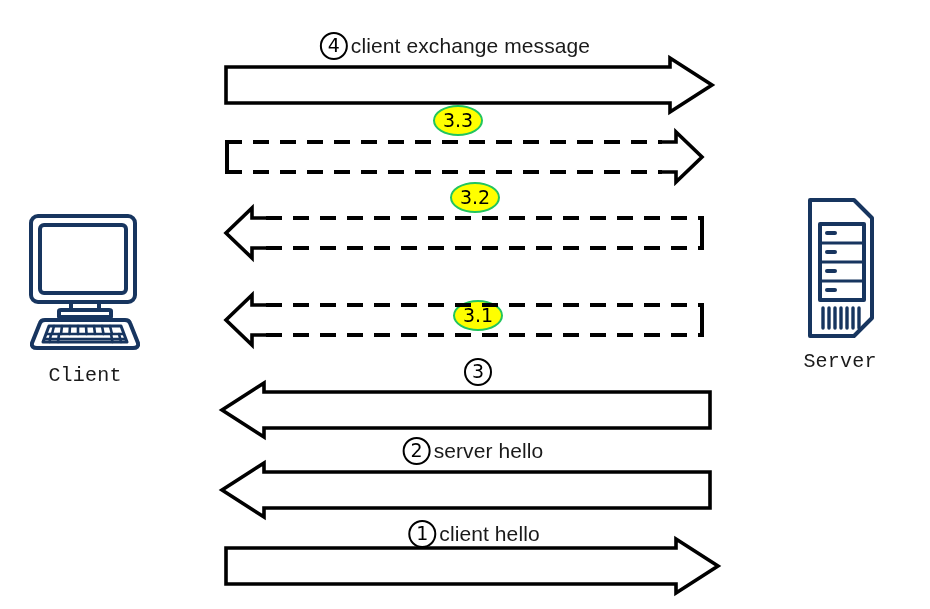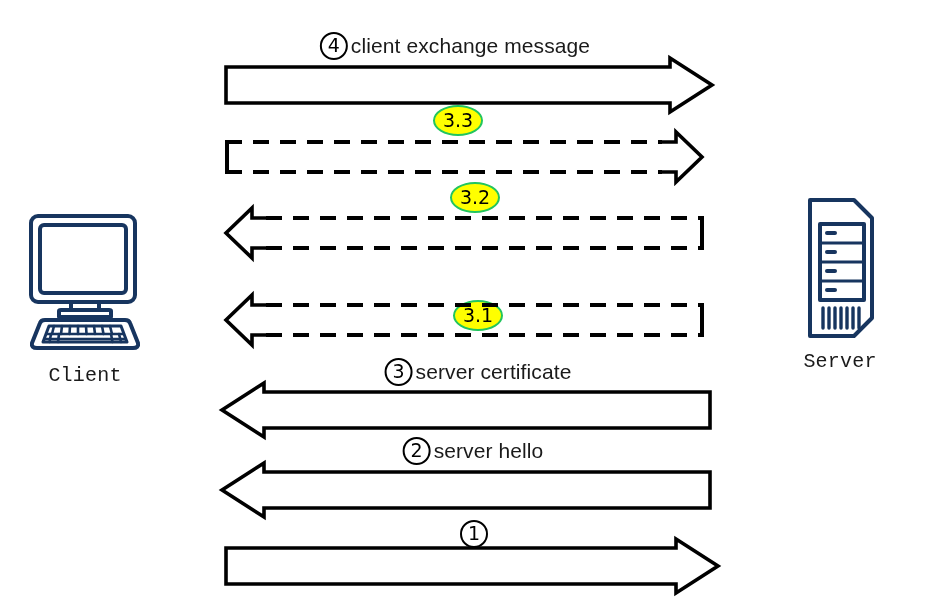--- a/index.html
+++ b/index.html
@@ -228,21 +228,20 @@
         <line x1="48" y1="32" x2="485" y2="32" stroke="#000000" stroke-width="4" stroke-dasharray="16 11"></line>
         <line x1="484" y1="0" x2="484" y2="34" stroke="#000000" stroke-width="4"></line>
         <path d="M48 2 L34 2 L34 -8 L8 17 L34 42 L34 32 L48 32" fill="#ffffff" stroke="#000000" stroke-width="3.6" stroke-linejoin="miter" stroke-linecap="butt"></path>
       </svg>
     </div>
   </div>
 
   <div class="msg-row" style="top:0;">
     <div class="msg-label" style="left:478px; top:358px;">
       <span class="badge circle">3</span>
-      <span class="msg-text">server certificate</span>
     </div>
     <div class="arrow-wrap" style="top:390px; left:218px;">
       <svg width="494" height="40" viewBox="0 0 494 40">
         <path d="M492 2 L46 2 L46 -7 L4 20 L46 47 L46 38 L492 38 Z" fill="#ffffff" stroke="#000000" stroke-width="3.6" stroke-linejoin="miter"></path>
       </svg>
     </div>
   </div>
 
   <div class="msg-row" style="top:0;">
     <div class="msg-label" style="left:473px; top:437px;">
@@ -252,20 +251,21 @@
     <div class="arrow-wrap" style="top:470px; left:218px;">
       <svg width="494" height="40" viewBox="0 0 494 40">
         <path d="M492 2 L46 2 L46 -7 L4 20 L46 47 L46 38 L492 38 Z" fill="#ffffff" stroke="#000000" stroke-width="3.6" stroke-linejoin="miter"></path>
       </svg>
     </div>
   </div>
 
   <div class="msg-row" style="top:0;">
     <div class="msg-label" style="left:474px; top:520px;">
       <span class="badge circle">1</span>
+      <span class="msg-text">client hello</span>
     </div>
     <div class="arrow-wrap" style="top:546px; left:224px;">
       <svg width="496" height="40" viewBox="0 0 496 40">
         <path d="M2 2 L452 2 L452 -7 L494 20 L452 47 L452 38 L2 38 Z" fill="#ffffff" stroke="#000000" stroke-width="3.6" stroke-linejoin="miter"></path>
       </svg>
     </div>
   </div>
 
 </div>
 

